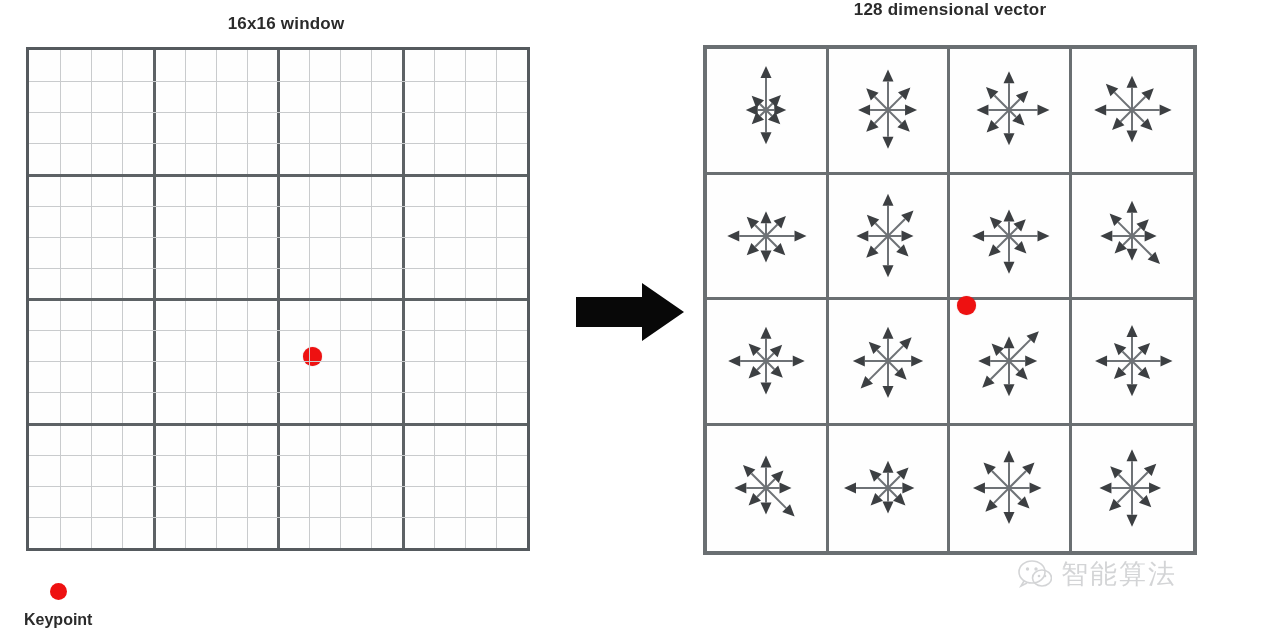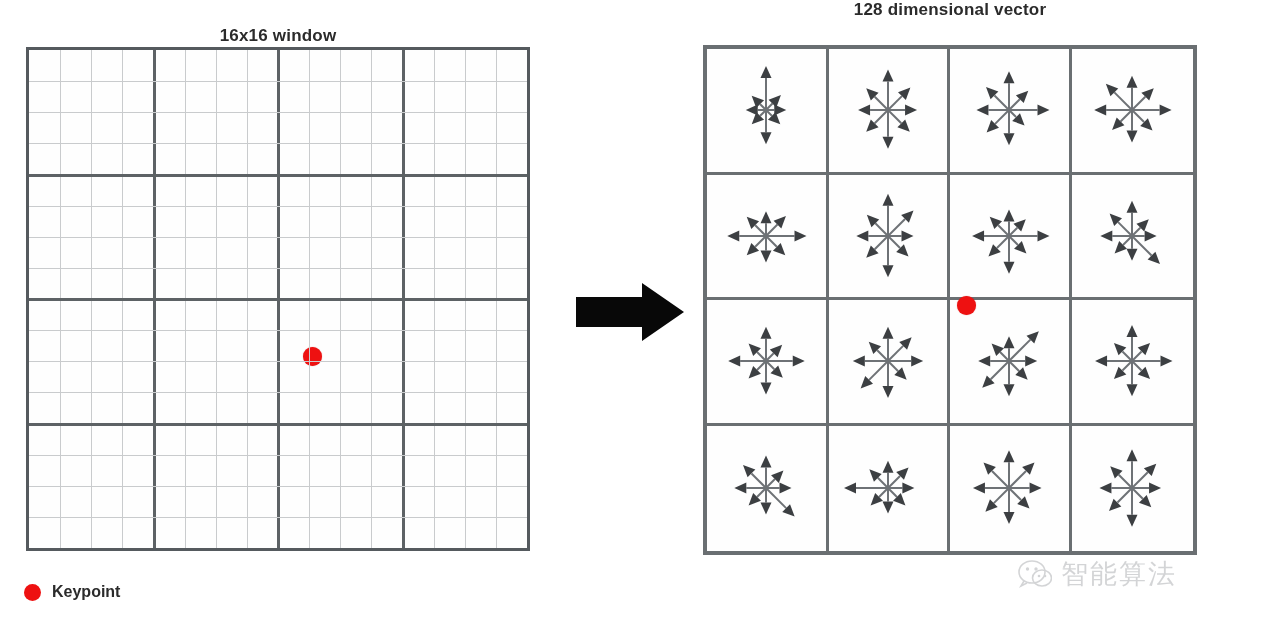--- a/index.html
+++ b/index.html
@@ -15,21 +15,21 @@
   
   .title{
     position:absolute;
     font-size:17px;
     font-weight:700;
     color:#2b2b2b;
     letter-spacing:.2px;
     white-space:nowrap;
     text-align:center;
   }
-  #left-title{left:0;top:14px;width:556px;margin-top:12px;}
+  #left-title{left:8px;top:14px;width:556px;}
   #right-title{left:700px;top:0;width:500px;}
 
   
   #window-grid{
     position:absolute;
     left:26px;top:47px;
     width:504px;height:504px;
     box-sizing:border-box;
     border:3px solid #555a5e;
     background:#fefefe;
@@ -78,21 +78,21 @@
     overflow:hidden;
   }
   .desc-cell.last-col{border-right:none;}
   .desc-cell.last-row{border-bottom:none;}
   .desc-cell svg{display:block;}
 
   
   #legend{
     position:absolute;
     left:24px;top:583px;
-    display:flex;align-items:center;gap:11px;
+    display:flex;align-items:center;gap:11px;flex-direction:column;
   }
   #legend-dot{width:17px;height:17px;border-radius:50%;background:#ee1111;}
   #legend-label{font-size:16px;font-weight:700;color:#2b2b2b;}
 
   
   #watermark{
     position:absolute;
     left:1018px;top:556px;
     display:flex;align-items:center;gap:9px;
     opacity:.38;

